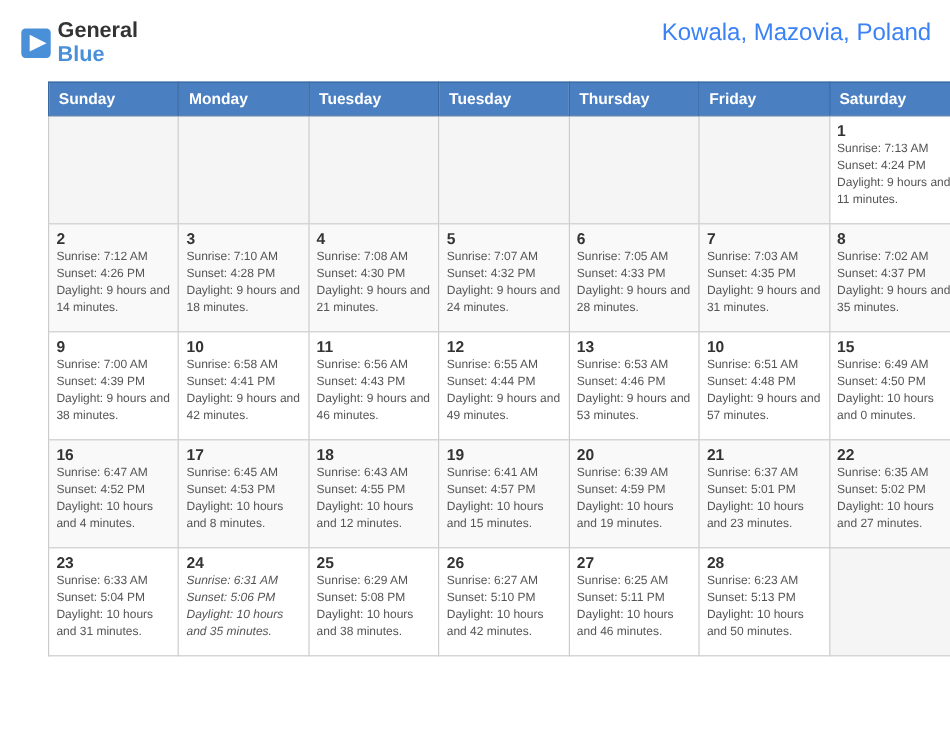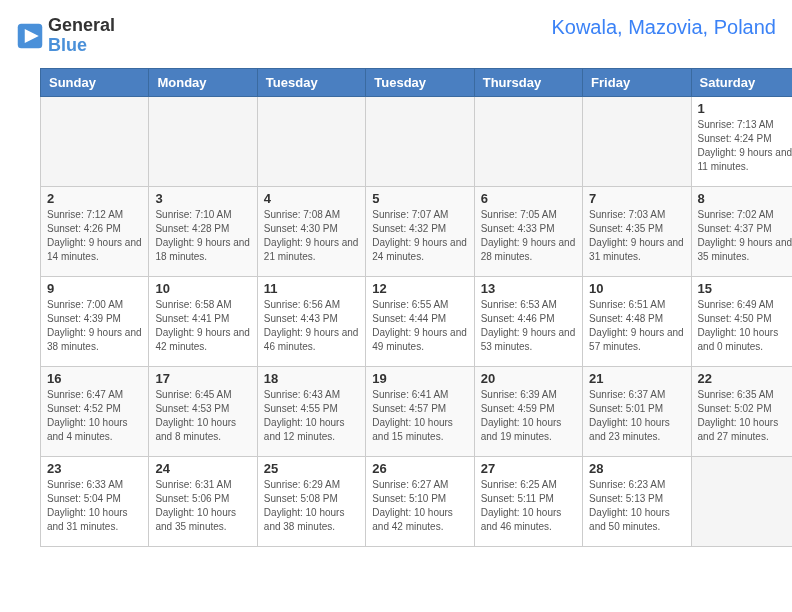--- a/index.html
+++ b/index.html
@@ -268,21 +268,21 @@
       </tr>
       <tr class="week-row">
         <td>
           <span class="day-number">23</span>
           <div class="day-info" style="white-space: pre-line;">Sunrise: 6:33 AM
 Sunset: 5:04 PM
 Daylight: 10 hours and 31 minutes.</div>
         </td>
         <td>
           <span class="day-number">24</span>
-          <div class="day-info" style="white-space: pre-line;">Sunrise: 6:31 AM
+          <div class="day-info" style="white-space: pre-line; font-style: italic;">Sunrise: 6:31 AM
 Sunset: 5:06 PM
 Daylight: 10 hours and 35 minutes.</div>
         </td>
         <td>
           <span class="day-number">25</span>
           <div class="day-info" style="white-space: pre-line;">Sunrise: 6:29 AM
 Sunset: 5:08 PM
 Daylight: 10 hours and 38 minutes.</div>
         </td>
         <td>

